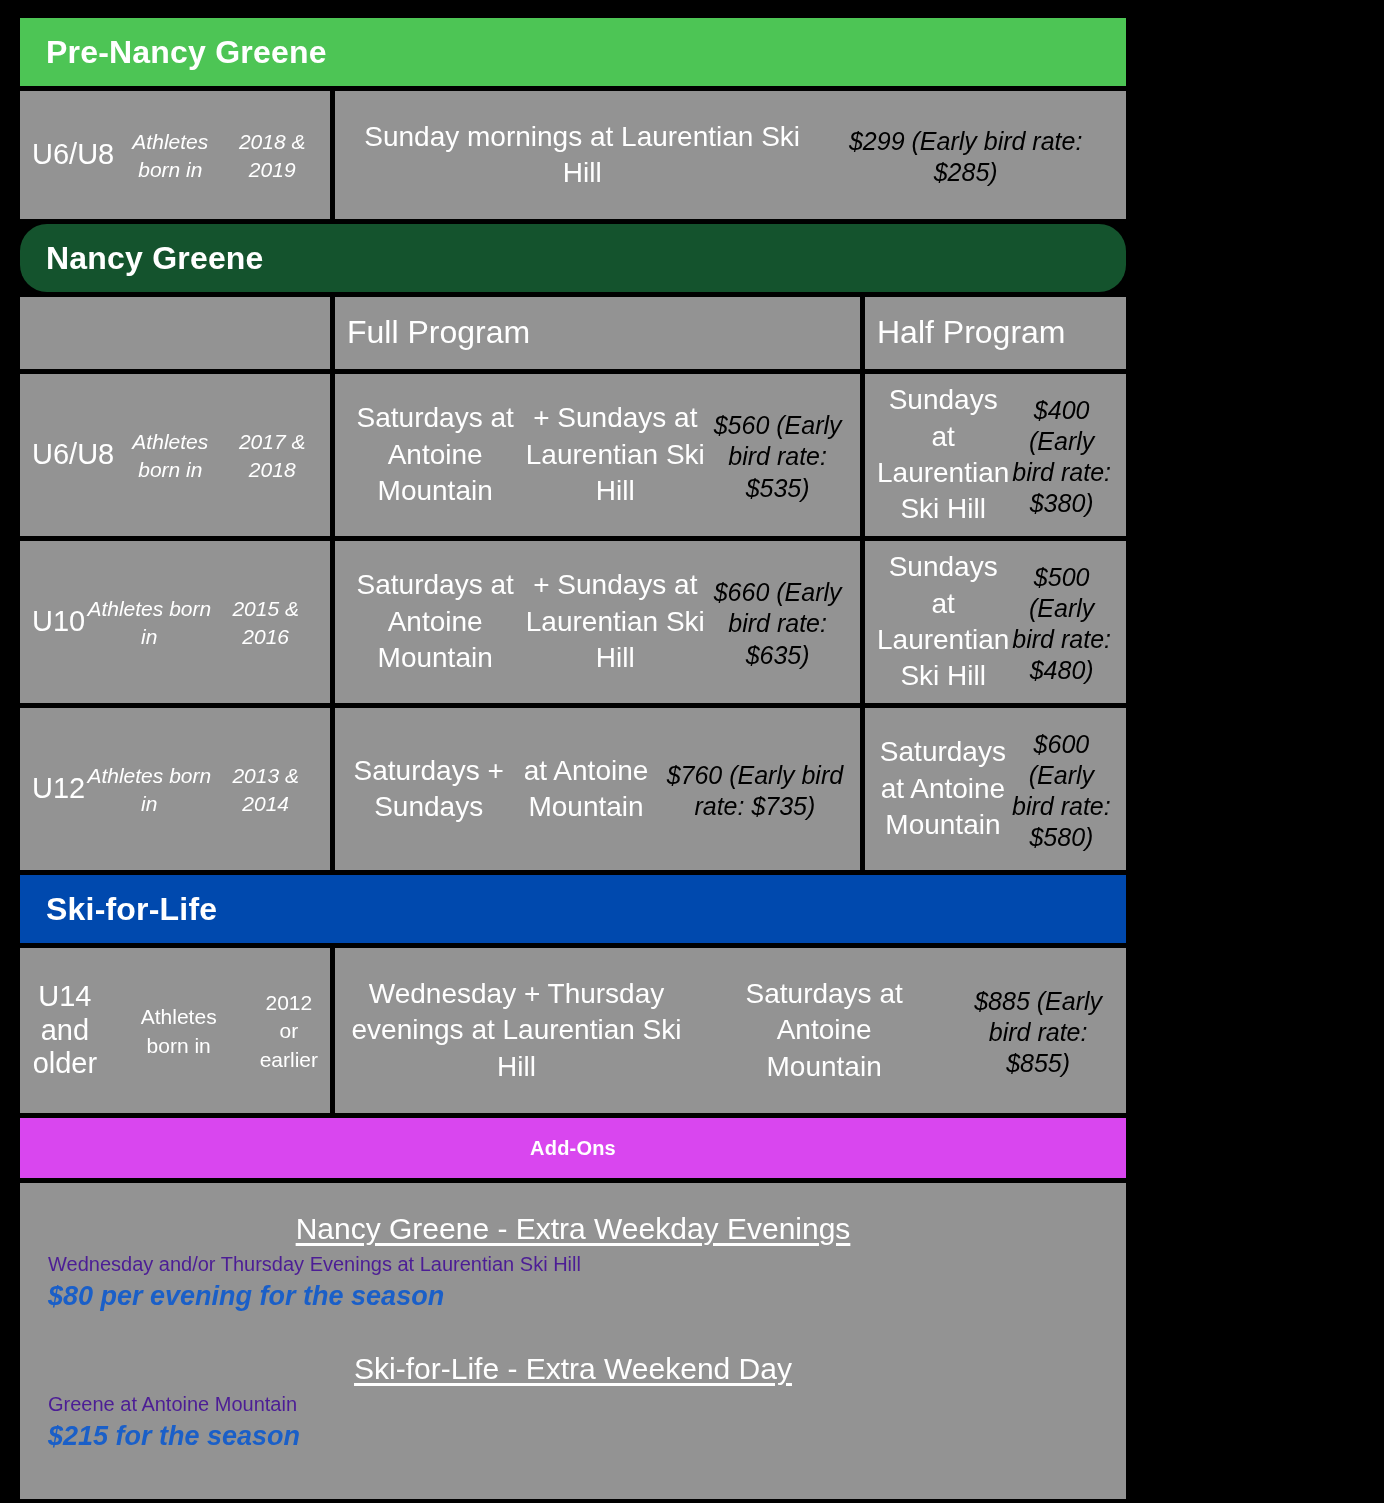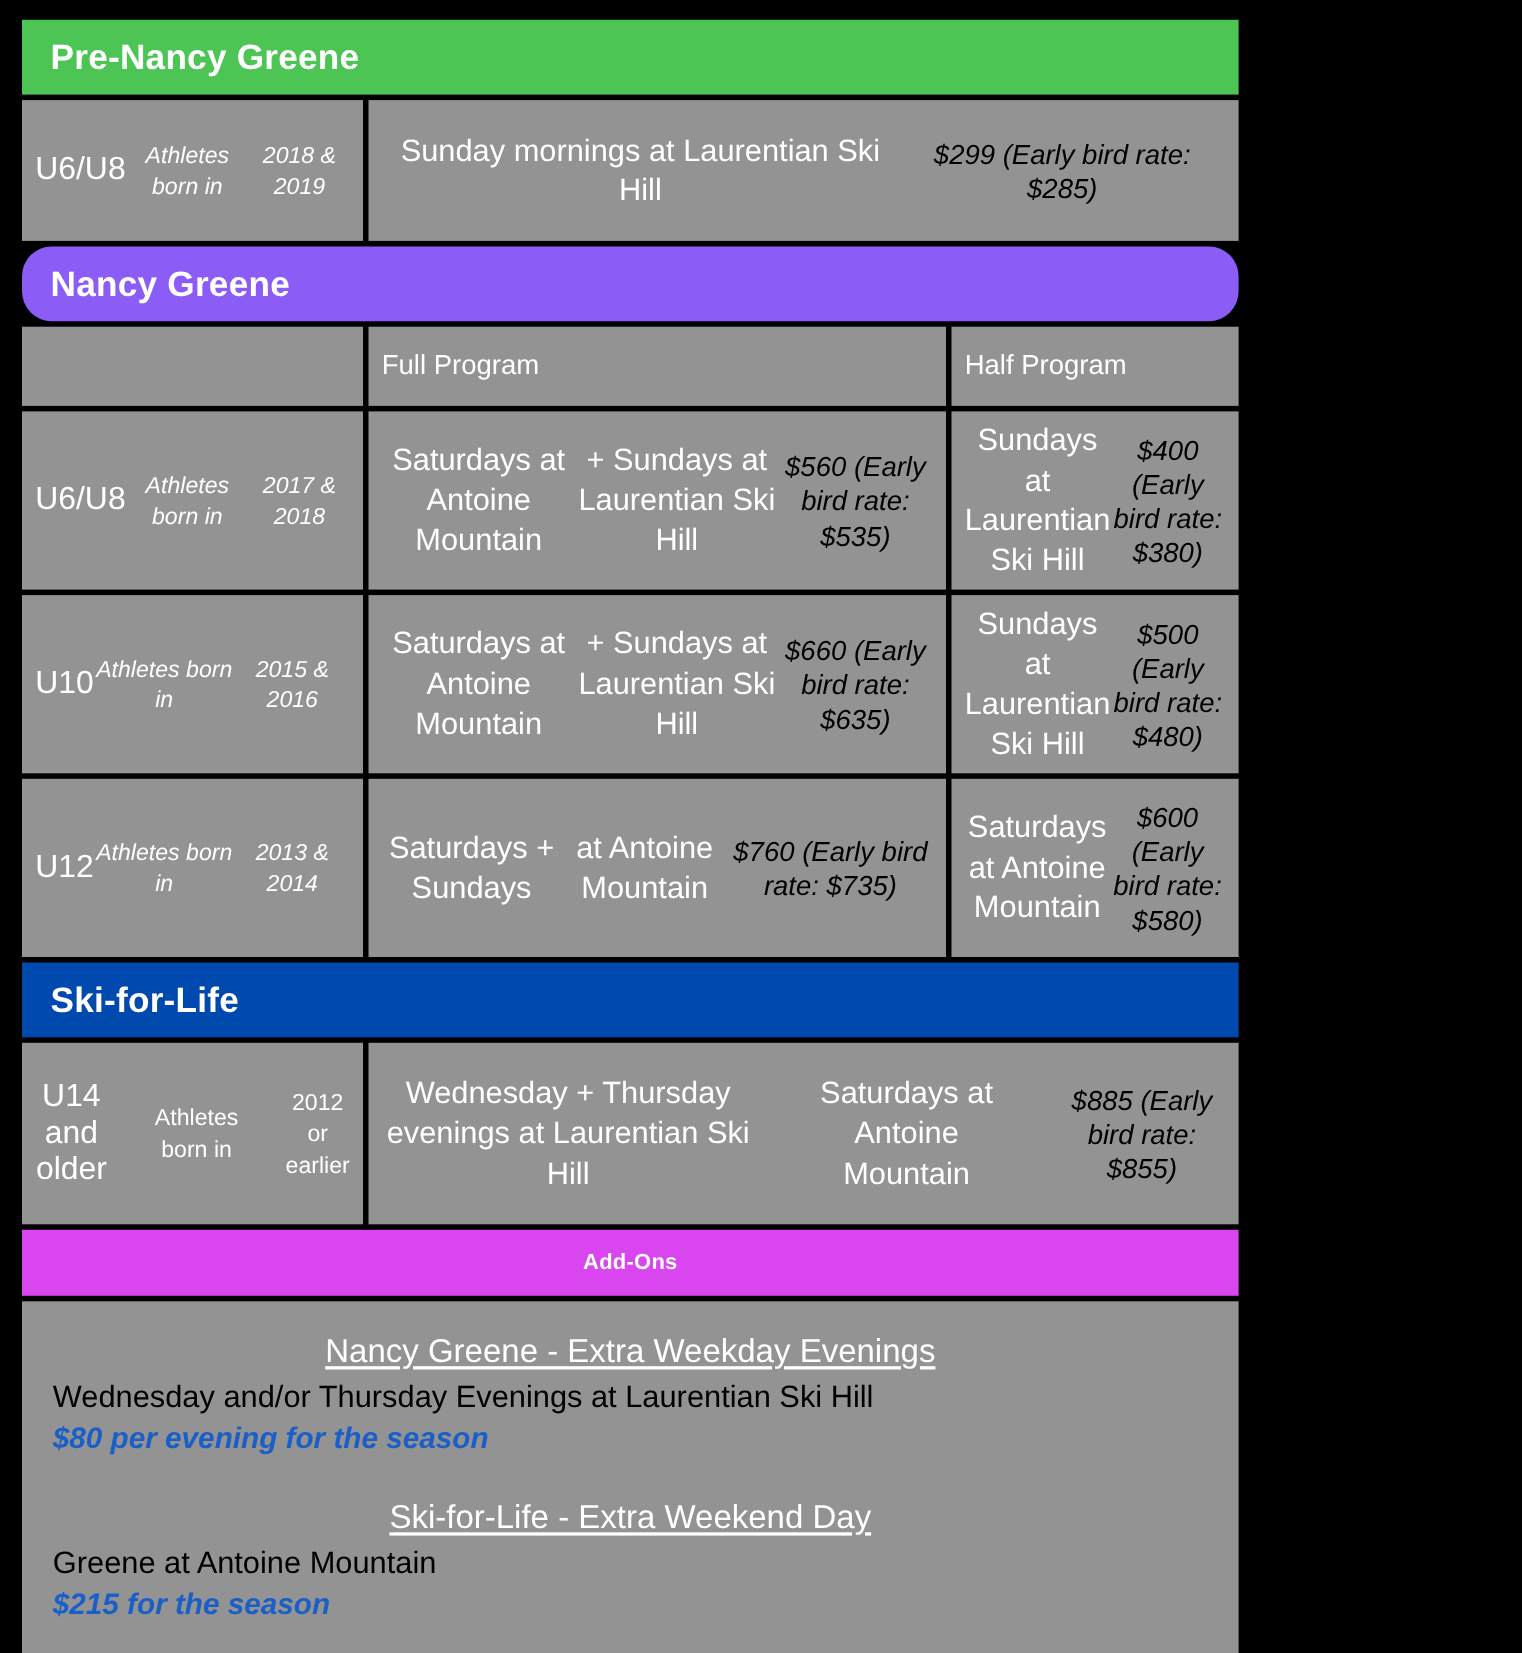--- a/index.html
+++ b/index.html
@@ -28,21 +28,21 @@
     display: flex;
     align-items: center;
     padding-left: 26px;
     font-weight: bold;
     font-size: 32px;
     letter-spacing: 0.2px;
     color: #ffffff;
     margin-bottom: 5px;
   }
   .banner--light  { background: #4DC555; }
-  .banner--dark   { background: #8b5cf6; border-radius: 27px; }
+  .banner--dark   { background: #14532d; border-radius: 27px; }
   .banner--blue   { background: #0049AE; }
 
   .banner--addons {
     background: #d946ef;
     height: 60px;
     justify-content: center;
     padding-left: 0;
     font-size: 20px;
     margin-top: 5px;
     margin-bottom: 5px;
@@ -66,21 +66,21 @@
   .cell + .cell { margin-left: 5px; }
 
   .col-age   { width: 310px; flex: none; }
   .col-full  { width: 525px; flex: none; }
   .col-half  { flex: 1 1 auto; }
   .col-wide  { flex: 1 1 auto; }
 
   
   .row--colhead .cell { height: 72px; }
   .colhead-label {
-    font-size: 25px;
+    font-size: 32px;
     color: #ffffff;
     line-height: 1.1;
   }
 
   
   .age-title {
     font-size: 29px;
     line-height: 1.15;
     color: #ffffff;
   }
@@ -123,23 +123,23 @@
   .addon-block:last-child { margin-bottom: 0; }
   .addon-title {
     font-size: 30px;
     text-decoration: underline;
     text-underline-offset: 4px;
     line-height: 1.35;
     color: #ffffff;
     text-align: center;
   }
   .addon-desc {
-    font-size: 28px;
+    font-size: 20px;
     line-height: 1.4;
-    color: #000000;
+    color: #4c1d95;
   }
   .addon-price {
     font-size: 27px;
     font-weight: bold;
     font-style: italic;
     color: #1A5FC8;
     line-height: 1.4;
   }
 </style>
 </head>

